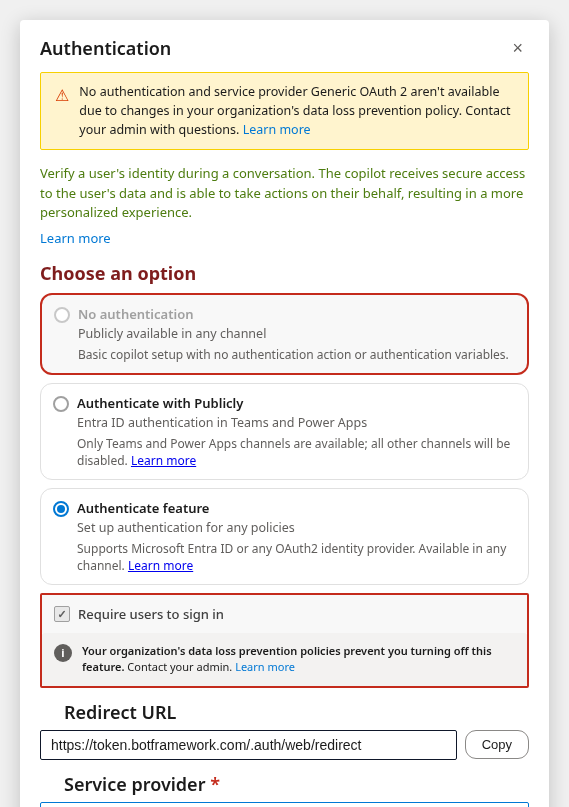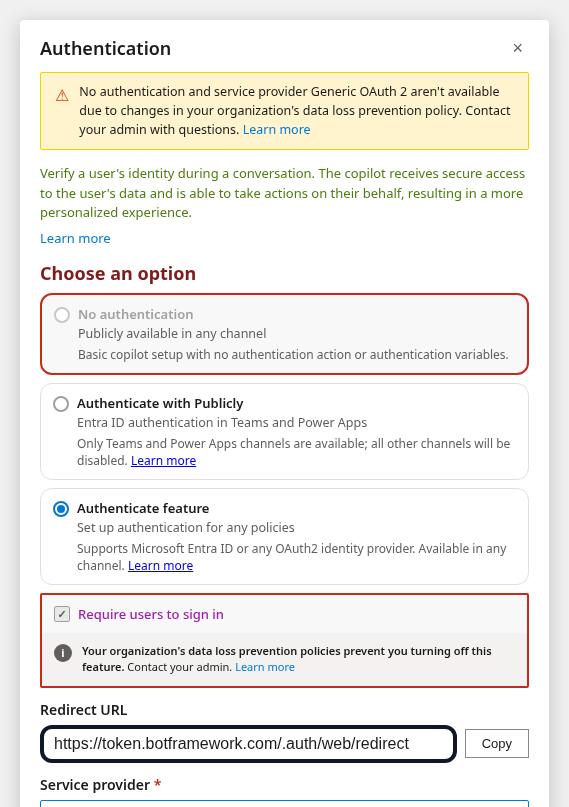--- a/index.html
+++ b/index.html
@@ -180,21 +180,21 @@
       flex-shrink: 0;
     }
     .checkbox-icon.checked::after {
       content: '✓';
       font-size: 11px;
       color: #606060;
       font-weight: 700;
     }
     .signin-label {
       font-size: 13px;
-      color: #a21caf;
+      color: #404040;
       font-weight: 500;
     }
     .info-banner {
       background: #f3f2f1;
       border-radius: 2px;
       padding: 10px 12px;
       display: flex;
       gap: 10px;
       align-items: flex-start;
     }
@@ -217,47 +217,48 @@
       color: #1b1b1b;
       line-height: 1.5;
     }
     .info-text strong {
       font-weight: 600;
     }
     .field-section {
       margin-top: 12px;
     }
     .field-label {
-      font-size: 14px;
+      font-size: 18px;
       font-weight: 600;
       color: #1b1b1b;
       margin-bottom: 6px;
+      margin-left: 24px;
     }
     .field-label .required {
       color: #c42b1c;
     }
     .redirect-row {
       display: flex;
       gap: 8px;
       align-items: center;
     }
     .redirect-input {
       flex: 1;
-      border: 4px solid #0f172a;
-      border-radius: 12px;
+      border: 1px solid #0f172a;
+      border-radius: 2px;
       padding: 6px 10px;
-      font-size: 16px;
+      font-size: 14px;
       color: #1b1b1b;
       background: #fff;
       outline: none;
     }
     .copy-btn {
       border: 1px solid #8a8886;
       background: #fff;
-      border-radius: 0;
+      border-radius: 11px;
       padding: 6px 16px;
       font-size: 13px;
       color: #1b1b1b;
       cursor: pointer;
       white-space: nowrap;
       font-weight: 400;
     }
     .dropdown-container {
       position: relative;
     }

